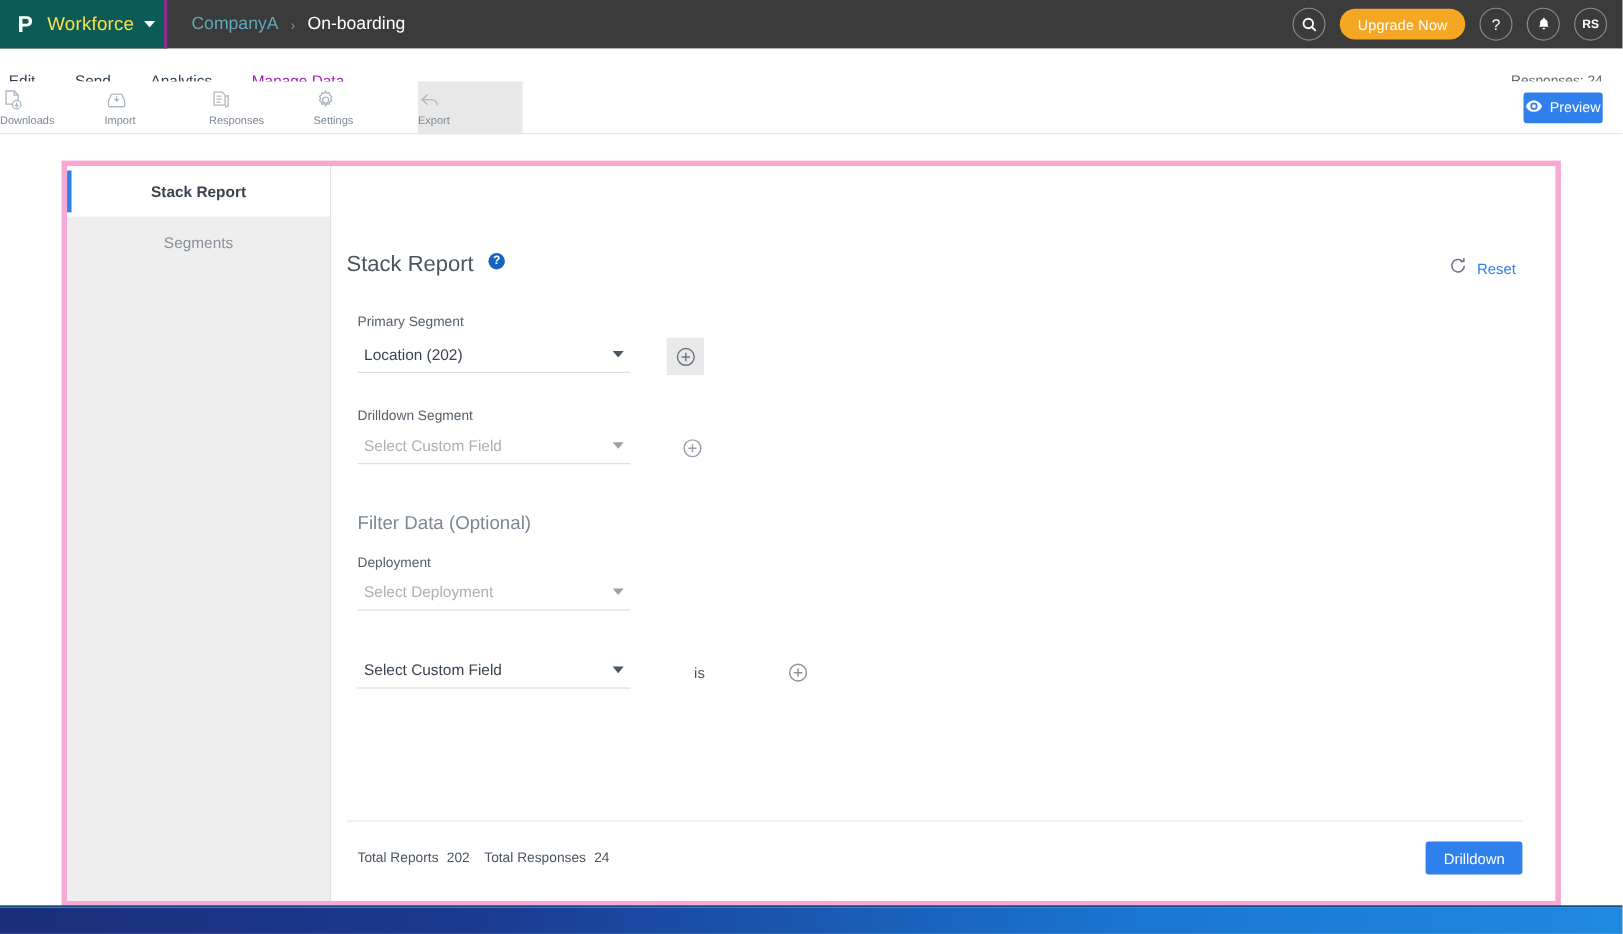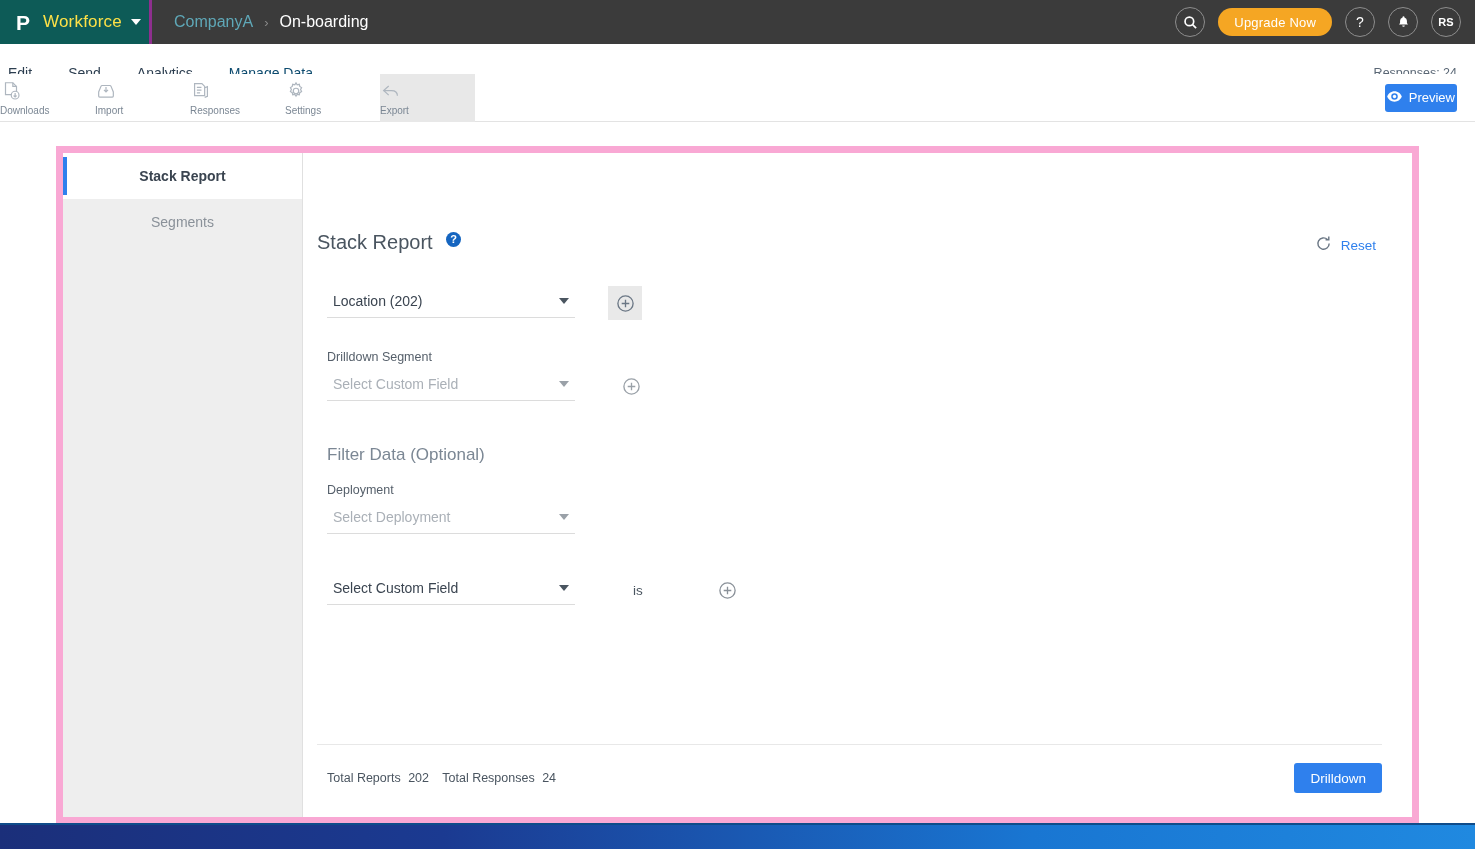--- a/index.html
+++ b/index.html
@@ -60,21 +60,21 @@
   .navbar {
     position: absolute; top: 58px; left: 0; width: 1475px; height: 30px;
     background: #ffffff; border-bottom: 1px solid #e3e3e3;
     display: flex; align-items: center;
   }
   .nav-item {
     font-size: 14px; color: #2c3e50; margin-left: 0; padding: 0 18px;
   }
   .nav-item.first { padding-left: 8px; }
   .nav-item.active {
-    color: #0c4a6e; text-underline-offset: 4px;
+    color: #a21caf; text-underline-offset: 4px;
   }
   .responses-count {
     margin-left: auto; margin-right: 18px; font-size: 12.5px; color: #5a6775;
   }
 
   
   .toolbar {
     position: absolute; top: 74px; left: 0; width: 1475px; height: 48px;
     background: #ffffff; border-bottom: 1px solid #e3e3e3;
     display: flex; align-items: center;
@@ -90,21 +90,21 @@
     margin-left: auto; margin-right: 18px;
     background: #2f80ed; color: #ffffff; height: 28px;
     border-radius: 3px; padding: 0 2px; font-size: 13px;
     display: flex; align-items: center; gap: 7px;
   }
 
   
   .card {
     position: absolute; top: 146px; left: 56px;
     width: 1363px; height: 678px; background: #ffffff;
-    border: 7px solid #f9a8d4;
+    border: 5px solid #f9a8d4;
     display: flex;
   }
   .side-panel {
     width: 240px; height: 100%; background: #eeeeee;
     border-right: 1px solid #e0e0e0; padding-top: 0;
   }
   .side-item {
     height: 46px; display: flex; align-items: center;
     justify-content: center; font-size: 14px; color: #8a9199;
     position: relative;
@@ -312,20 +312,21 @@
           <svg width="17" height="17" viewBox="0 0 18 18" fill="none" stroke="#6b7785" stroke-width="1.5">
             <path d="M15 9a6 6 0 1 1-1.8-4.2"></path>
             <path d="M14.6 1.6v3.4h-3.4"></path>
           </svg>
         </span>
         <span class="reset-label">Reset</span>
       </div>
     </div>
 
     <div class="block">
+      <div class="field-label">Primary Segment</div>
       <div class="row">
         <div class="select">
           <span>Location (202)</span>
           <span class="caret"></span>
         </div>
         <div class="plus-btn boxed">
           <svg width="19" height="19" viewBox="0 0 20 20" fill="none" stroke="#6b7785" stroke-width="1.4">
             <circle cx="10" cy="10" r="8"></circle>
               <path d="M10 6v8M6 10h8"></path>
           </svg>

